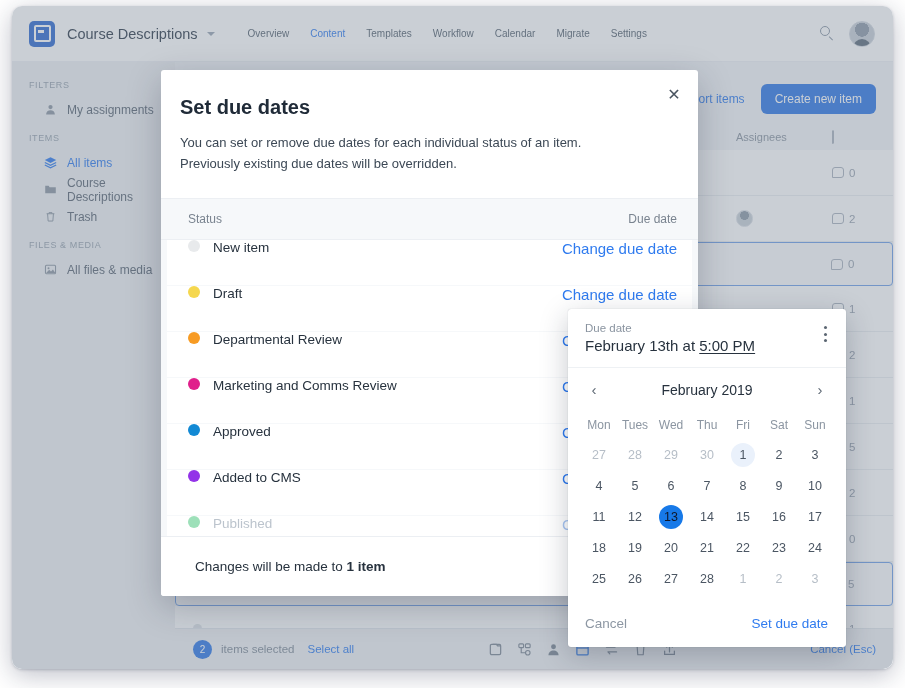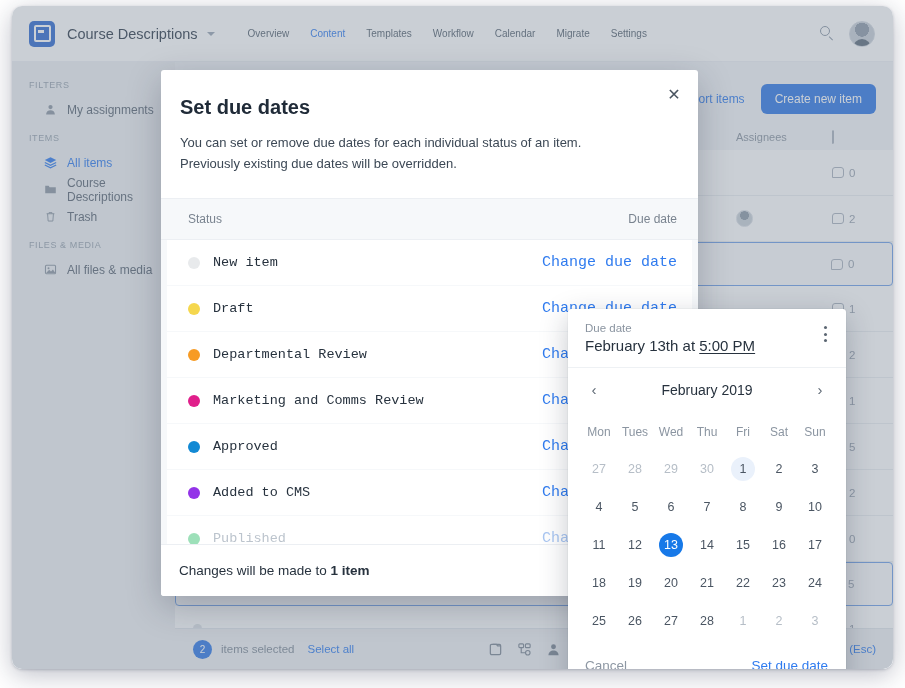--- a/index.html
+++ b/index.html
@@ -385,24 +385,22 @@
     position: relative;
     height: 304px;
     overflow: hidden;
     background: #f6f8fa;
   }
   .status-row {
     height: 45px;
     margin: 0 6px 1px 6px;
     background: #ffffff;
     display: flex;
-    align-items: center;
     padding: 0 15px 0 21px;
     box-sizing: border-box;
-    font-family: Liberation Mono, monospace;
   }
   .status-dot {
     width: 12px; height: 12px;
     border-radius: 50%;
     flex: none;
   }
   .status-name {
     margin-left: 13px;
     font-size: 13.5px;
     color: #27323e;
@@ -413,26 +411,26 @@
     color: #2f7bef;
     cursor: pointer;
     white-space: nowrap;
   }
   .status-row.faded .status-name { color: #bcc4cd; }
   .status-row.faded .status-action { color: #a9c6f2; }
 
   .modal-footer {
     position: absolute;
     left: 0; right: 0; bottom: 0;
-    height: 52px;
+    height: 60px;
     background: #ffffff;
     border-top: 1px solid #eceff3;
     display: flex;
     align-items: center;
-    padding: 0 21px 0 18px;
+    padding: 0 21px 0 34px;
     box-sizing: border-box;
   }
   .footer-text {
     font-size: 13.5px;
     color: #27323e;
   }
   .footer-text b { font-weight: bold; }
   .footer-actions {
     margin-left: auto;
     display: flex;
@@ -519,37 +517,36 @@
     display: flex;
   }
   .dp-cell {
     width: 36px;
     height: 31px;
     display: flex;
     align-items: center;
     justify-content: center;
     font-size: 12.5px;
     color: #4b5663;
-    margin-top: 7px;
   }
   .dp-cell.dow {
     color: #8b95a1;
     font-size: 12px;
     height: 28px;
   }
   .dp-cell.muted { color: #b6bec7; }
   .dp-cell .num {
     width: 24px; height: 24px;
     border-radius: 50%;
     display: flex; align-items: center; justify-content: center;
   }
   .dp-cell.today .num { background: #eaf1fb; }
   .dp-cell.selected .num {
     background: #1779e8;
-    color: #ffffff;
+    color: #0f172a;
   }
   .dp-foot {
     height: 47px;
     display: flex;
     align-items: center;
     padding: 0 18px 0 17px;
     box-sizing: border-box;
   }
   .dp-cancel {
     font-size: 13.5px;

